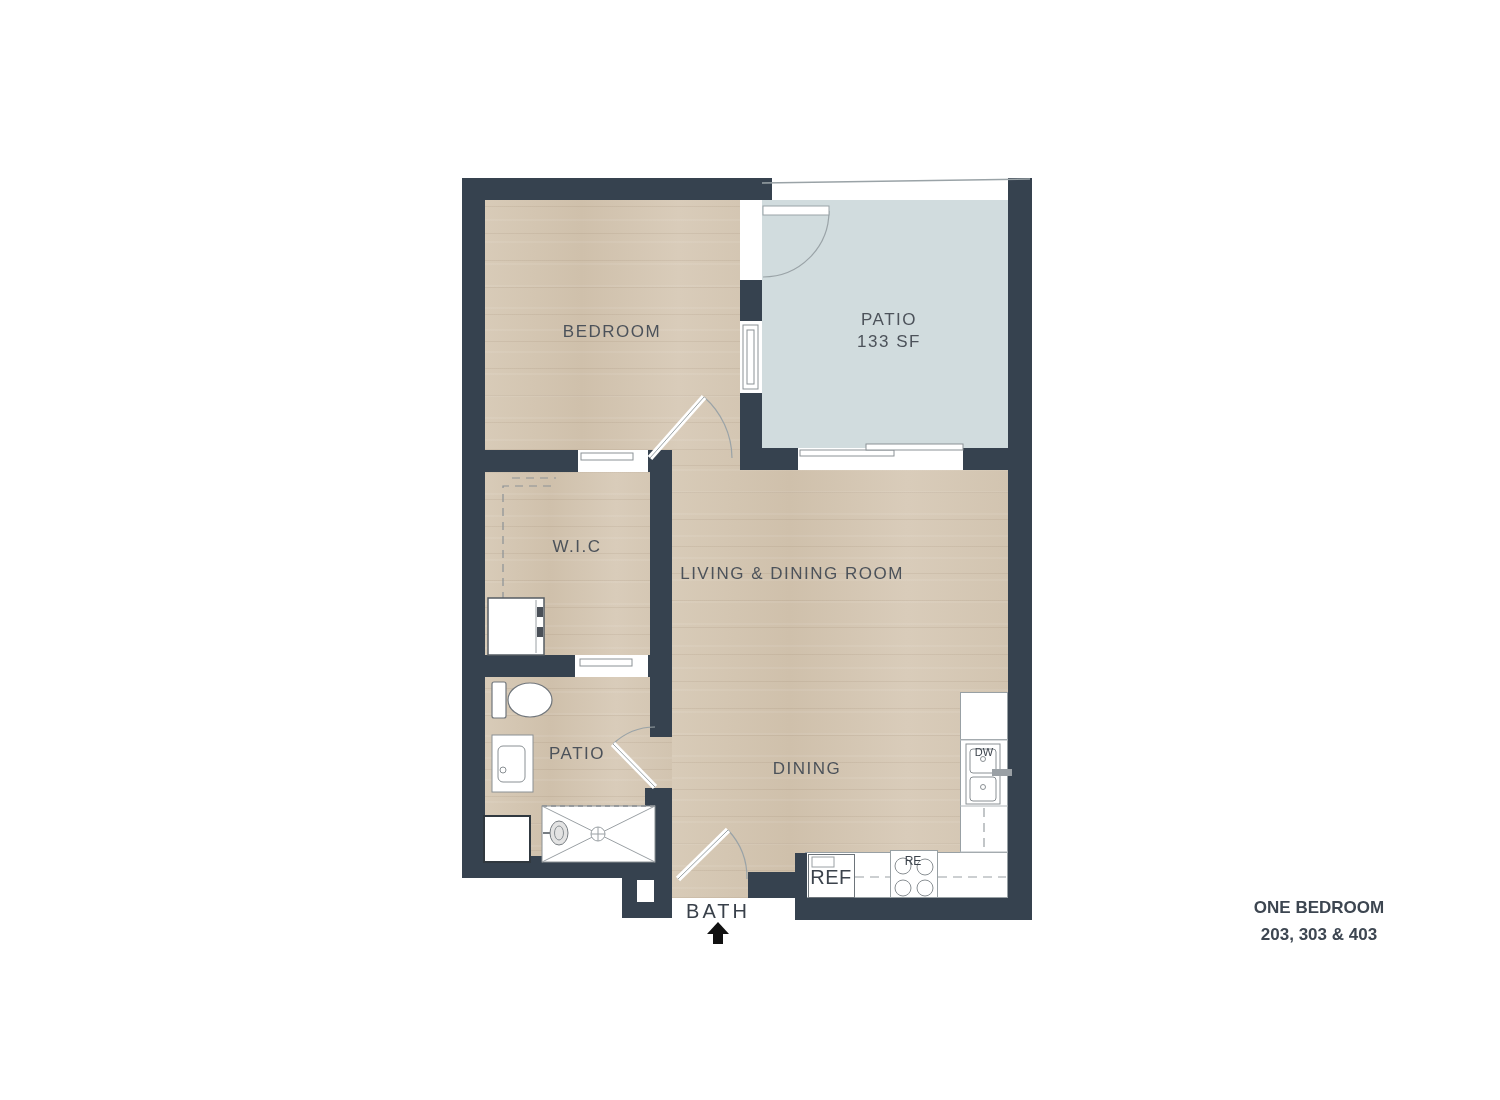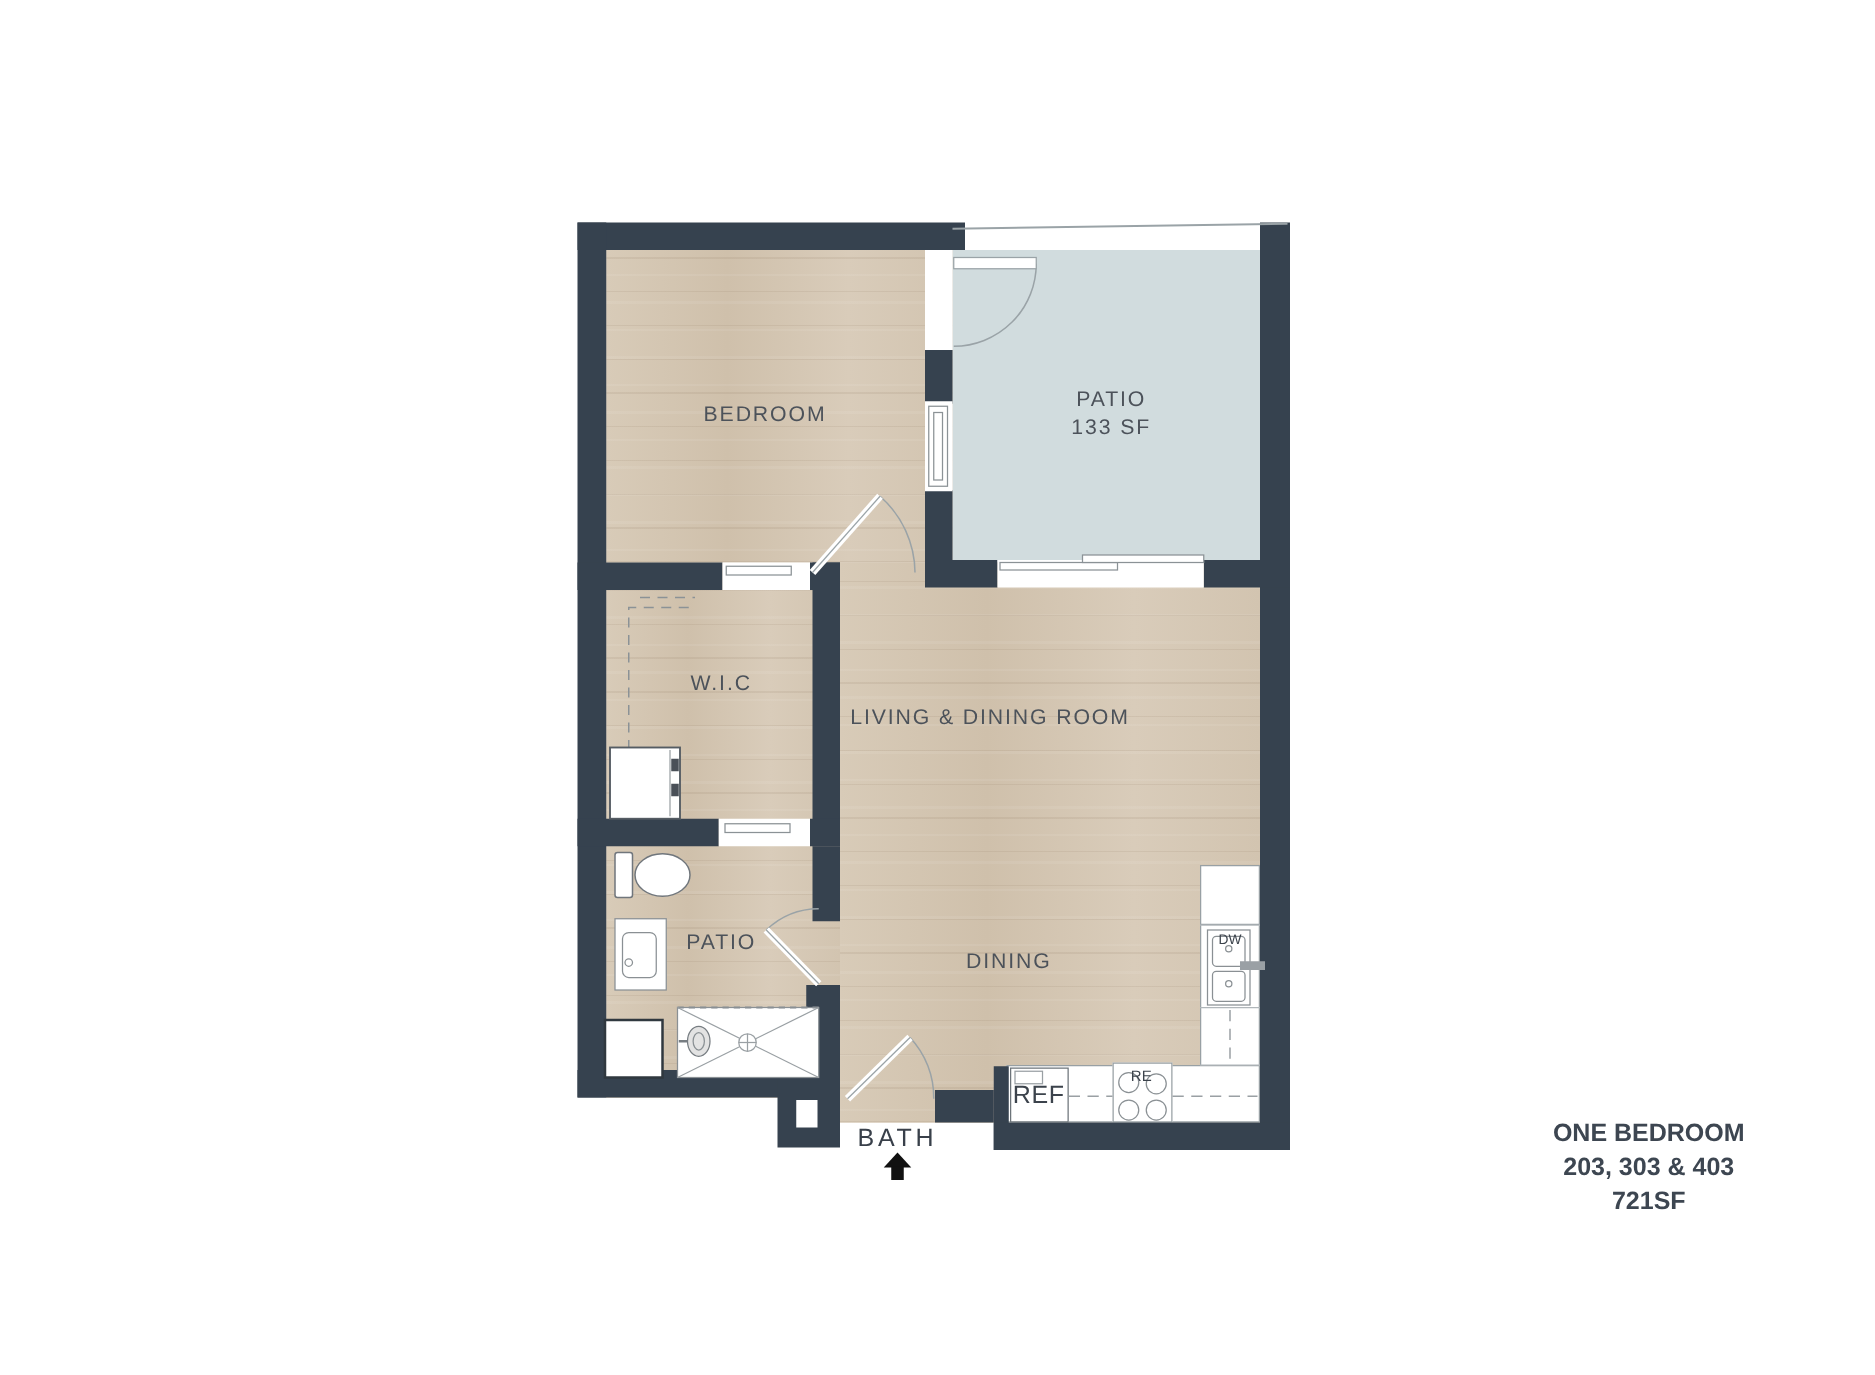--- a/index.html
+++ b/index.html
@@ -28,21 +28,21 @@
     position:absolute;transform:translate(-50%,-50%);
     color:#3c434c;white-space:nowrap;
   }
   .entry-label{
     position:absolute;transform:translate(-50%,-50%);
     color:#39404a;font-size:20px;letter-spacing:3px;white-space:nowrap;
   }
   .title-block{
     position:absolute;left:1159px;top:894px;width:320px;
     text-align:center;color:var(--title-text,#3d4651);
-    font-weight:bold;font-size:20px;line-height:27px;white-space:nowrap;
+    font-weight:bold;font-size:17px;line-height:27px;white-space:nowrap;
   }
   .notch{position:absolute;background:#ffffff;}
   .arrow-tri{
     position:absolute;left:707px;top:922px;width:0;height:0;
     border-left:11px solid transparent;border-right:11px solid transparent;
     border-bottom:12px solid #111111;
   }
   .arrow-stem{position:absolute;left:713px;top:933px;width:10px;height:11px;background:#111111;}
   svg.linework{position:absolute;left:0;top:0;pointer-events:none;}
 </style>
@@ -213,14 +213,13 @@
 <div class="appl-label" style="left:831px;top:877px;font-size:20px;letter-spacing:0.5px;">REF</div>
 <div class="appl-label" style="left:913px;top:861px;font-size:12px;">RE</div>
 
 <div class="entry-label" style="left:718px;top:911px;">BATH</div>
 <div class="arrow-tri"></div>
 <div class="arrow-stem"></div>
 
 <div class="title-block">
   <div>ONE BEDROOM</div>
   <div>203, 303 &amp; 403</div>
-  <div>721SF</div>
 </div>
 
 </body></html>

